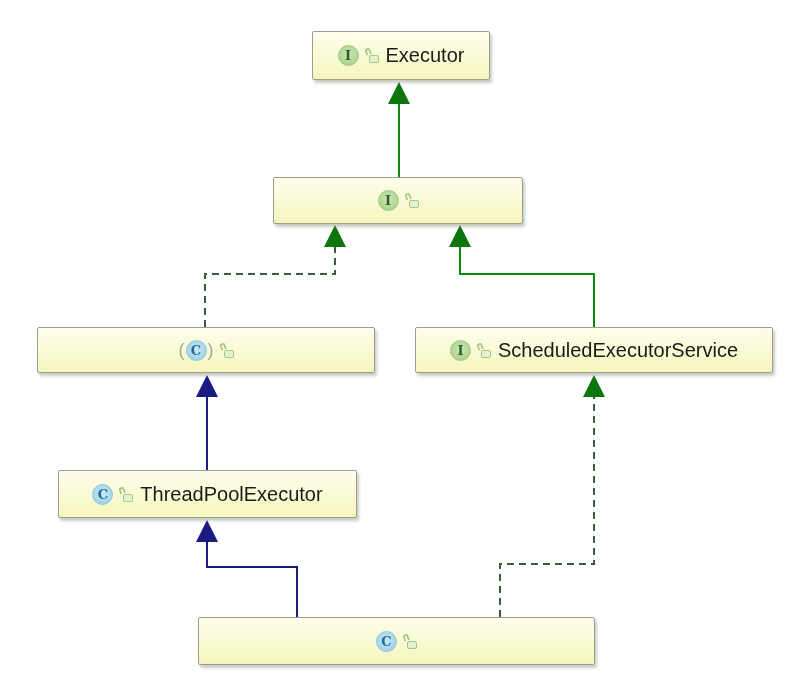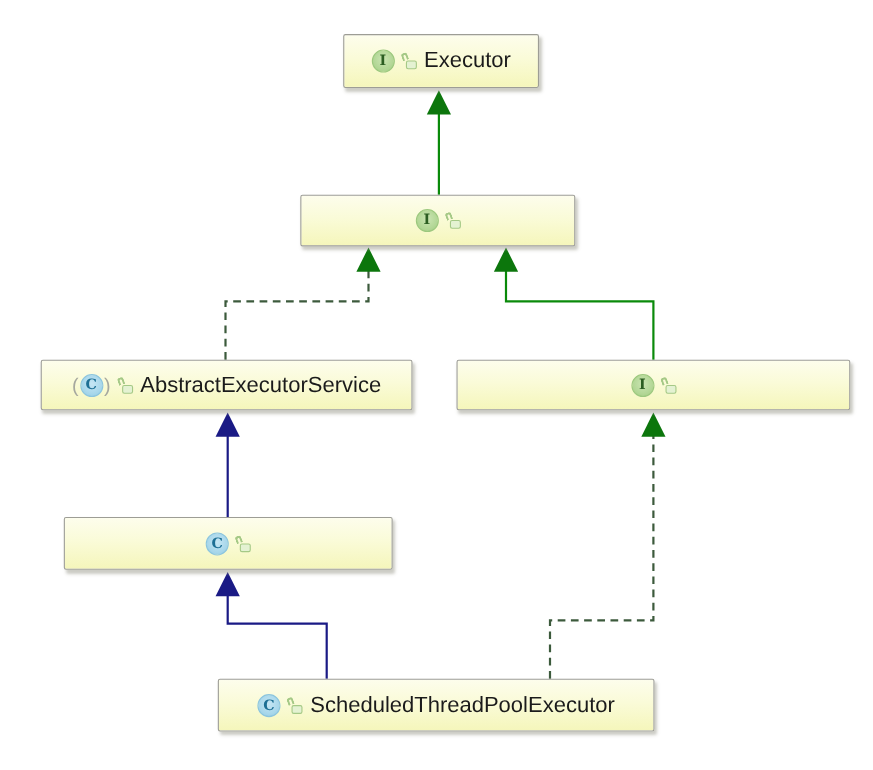--- a/index.html
+++ b/index.html
@@ -150,41 +150,41 @@
   <div class="node node-abstractexecutorservice">
     <span class="abstract-wrap">
       <span class="paren">(</span>
       <span class="badge cls">C</span>
       <span class="paren">)</span>
     </span>
     <span class="lock">
         <span class="shackle"></span>
         <span class="body"></span>
       </span>
-    <span class="node-label">AbstractExecutorService</span>
   </div>
 
   <div class="node node-scheduledexecutorservice">
     <span class="badge iface">I</span>
     <span class="lock">
         <span class="shackle"></span>
         <span class="body"></span>
       </span>
+    <span class="node-label">ScheduledExecutorService</span>
   </div>
 
   <div class="node node-threadpoolexecutor">
     <span class="badge cls">C</span>
     <span class="lock">
         <span class="shackle"></span>
         <span class="body"></span>
       </span>
+    <span class="node-label">ThreadPoolExecutor</span>
   </div>
 
   <div class="node node-scheduledthreadpoolexecutor">
     <span class="badge cls">C</span>
     <span class="lock">
         <span class="shackle"></span>
         <span class="body"></span>
       </span>
-    <span class="node-label">ScheduledThreadPoolExecutor</span>
   </div>
 
 </div>
 
 </body></html>

